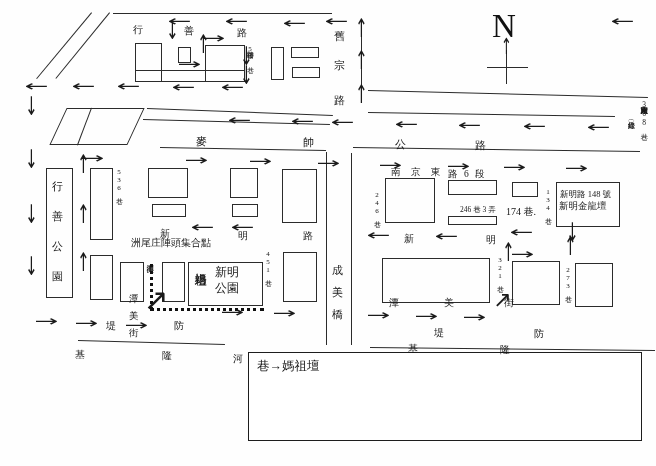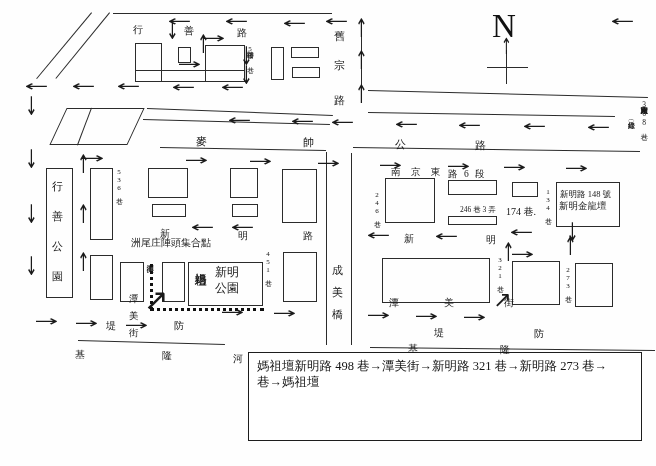--- a/index.html
+++ b/index.html
@@ -19,21 +19,20 @@
   #page-title{position:absolute;left:127px;top:371px;font-size:21px;letter-spacing:1px;color:#111;}
   #route-box{position:absolute;left:248px;top:352px;width:394px;height:89px;border:1.6px solid #1d1d1d;
              box-sizing:border-box;padding:5px 8px;font-size:12.5px;line-height:1.28;color:#141414;background:#fff;}
 </style>
 </head>
 <body>
 
 <div id="map">
   <div id="compass-n">N</div>
   <div id="route-box">
-      <div>媽祖壇新明路 498 巷→潭美街→新明路 321 巷→新明路 273 巷→</div>
       <div>巷→媽祖壇</div>
     </div>
 <div class="rect" style="left: 135px; top: 43px; width: 27px; height: 39px;"></div>
     <div class="rect" style="left: 178px; top: 47px; width: 13px; height: 16px;"></div>
     <div class="rect" style="left: 205px; top: 45px; width: 40px; height: 37px;"></div>
     <div class="rect" style="left: 135px; top: 70px; width: 110px; height: 12px;"></div>
     <div class="rect" style="left: 271px; top: 47px; width: 13px; height: 33px;"></div>
     <div class="rect" style="left: 291px; top: 47px; width: 28px; height: 11px;"></div>
     <div class="rect" style="left: 292px; top: 67px; width: 28px; height: 11px;"></div>
     <div class="rect" style="left: 58px; top: 108px; width: 78px; height: 37px; transform: skewX(-25deg);"></div>

